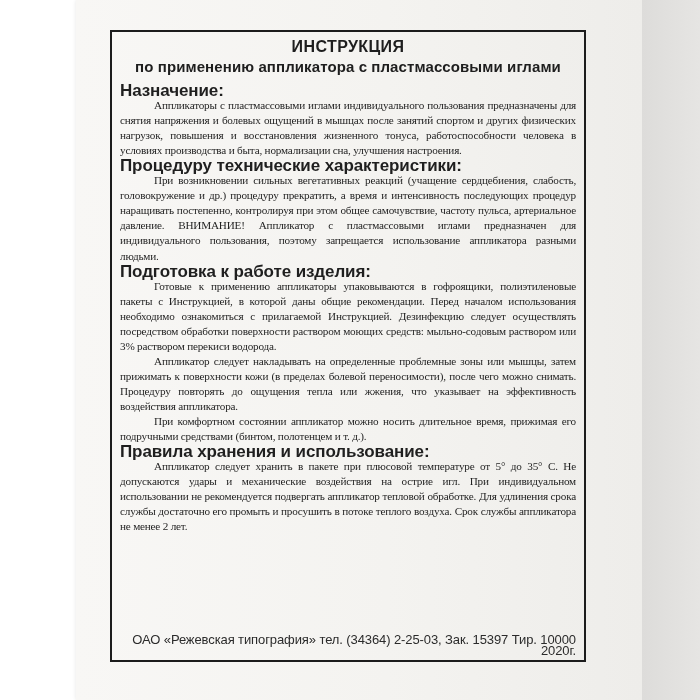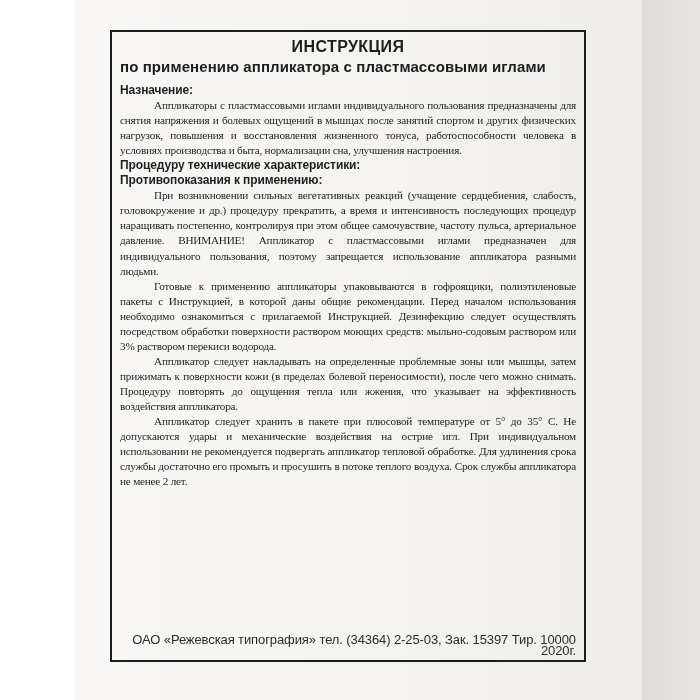--- a/index.html
+++ b/index.html
@@ -52,38 +52,39 @@
   }
   .doc-title {
     text-align: center;
     font-weight: bold;
     font-size: 16px;
     letter-spacing: 0.4px;
     margin-top: 2px;
     line-height: 18px;
   }
   .doc-subtitle {
+    text-align: center;
     font-weight: bold;
     font-size: 15px;
     letter-spacing: 0.1px;
     margin-top: 2px;
     line-height: 18px;
   }
   .sections {
     margin-top: 7px;
     flex: 1 1 auto;
     overflow: hidden;
     font-size: 11.2px;
     letter-spacing: -0.2px;
     line-height: 15.05px;
     color: #1f1f1f;
   }
   .heading {
     font-weight: bold;
-    font-size: 12px;
+    font-size: 17px;
     letter-spacing: -0.1px;
   }
   .para {
     text-align: justify;
     text-indent: 34px;
     font-family: Liberation Serif, serif;
   }
   .doc-footer {
     margin-top: auto;
     text-align: right;
@@ -102,22 +103,24 @@
   <div class="bg-right"></div>
 
   <div class="frame">
     <div class="doc-title">ИНСТРУКЦИЯ</div>
     <div class="doc-subtitle">по применению аппликатора с пластмассовыми иглами</div>
 
     <div class="sections">
         <div class="heading">Назначение:</div>
         <div class="para">Аппликаторы с пластмассовыми иглами индивидуального пользования предназначены для снятия напряжения и болевых ощущений в мышцах после занятий спортом и других физических нагрузок, повышения и восстановления жизненного тонуса, работоспособности человека в условиях производства и быта, нормализации сна, улучшения настроения.</div>
         <div class="heading">Процедуру технические характеристики:</div>
-        <div class="heading">Противопоказания к применению:</div>
         <div class="para">При возникновении сильных вегетативных реакций (учащение сердцебиения, слабость, головокружение и др.) процедуру прекратить, а время и интенсивность последующих процедур наращивать постепенно, контролируя при этом общее самочувствие, частоту пульса, артериальное давление. ВНИМАНИЕ! Аппликатор с пластмассовыми иглами предназначен для индивидуального пользования, поэтому запрещается использование аппликатора разными людьми.</div>
+        <div class="heading">Подготовка к работе изделия:</div>
         <div class="para">Готовые к применению аппликаторы упаковываются в гофроящики, полиэтиленовые пакеты с Инструкцией, в которой даны общие рекомендации. Перед началом использования необходимо ознакомиться с прилагаемой Инструкцией. Дезинфекцию следует осуществлять посредством обработки поверхности раствором моющих средств: мыльно-содовым раствором или 3% раствором перекиси водорода.</div>
         <div class="para">Аппликатор следует накладывать на определенные проблемные зоны или мышцы, затем прижимать к поверхности кожи (в пределах болевой переносимости), после чего можно снимать. Процедуру повторять до ощущения тепла или жжения, что указывает на эффективность воздействия аппликатора.</div>
+        <div class="para">При комфортном состоянии аппликатор можно носить длительное время, прижимая его подручными средствами (бинтом, полотенцем и т. д.).</div>
+        <div class="heading">Правила хранения и использование:</div>
         <div class="para">Аппликатор следует хранить в пакете при плюсовой температуре от 5° до 35° С. Не допускаются удары и механические воздействия на острие игл. При индивидуальном использовании не рекомендуется подвергать аппликатор тепловой обработке. Для удлинения срока службы достаточно его промыть и просушить в потоке теплого воздуха. Срок службы аппликатора не менее 2 лет.</div>
       </div>
 
     <div class="doc-footer">ОАО «Режевская типография» тел. (34364) 2-25-03, Зак. 15397 Тир. 10000 2020г.</div>
   </div>
 </div>
 
 </body></html>

